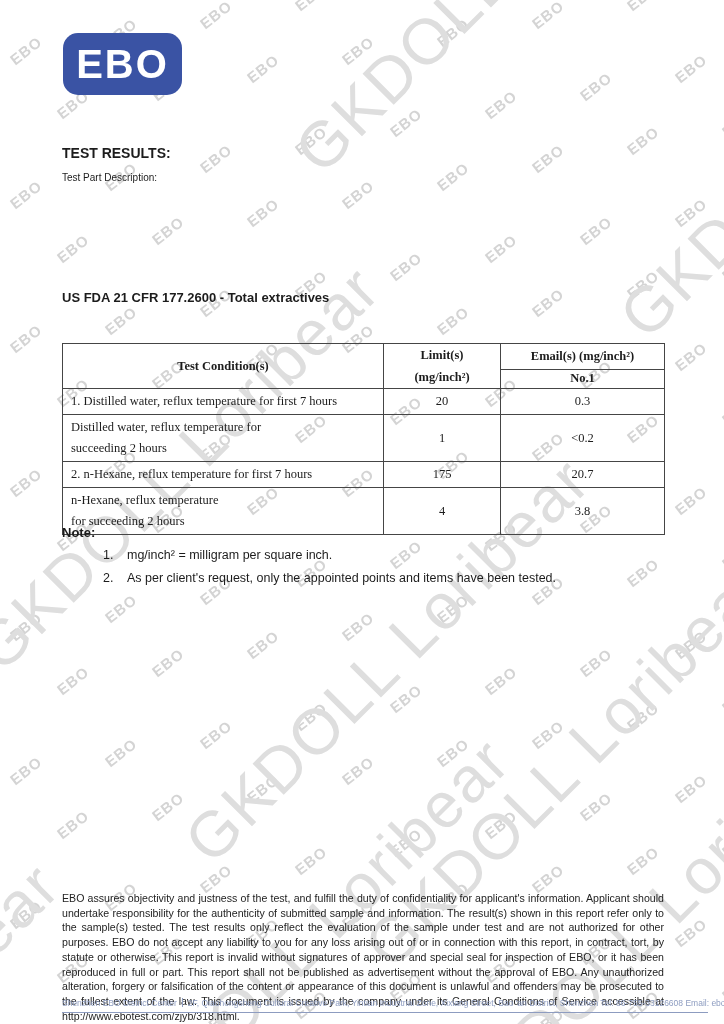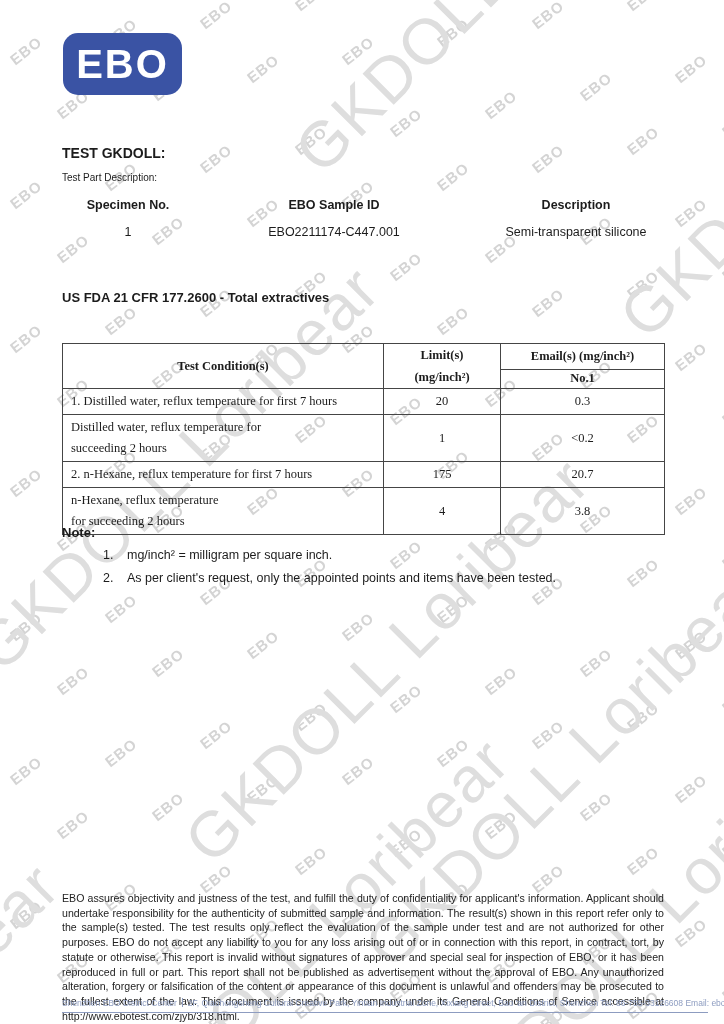--- a/index.html
+++ b/index.html
@@ -194,35 +194,23 @@
       <span class="wm-large" style="transform: translate(-360px, 1230px) rotate(-45deg);">GKDOLL Loribear</span>
     </div>
 
   <div id="content">
 
     <div class="abs logo">
       <span>EBO</span>
     </div>
 
 
-    <div class="abs title">TEST GKDOLL:</div>
+    <div class="abs title">TEST RESULTS:</div>
     <div class="abs partdesc">Test Part Description:</div>
 
-    <div class="abs spec">
-      <div class="spec-row hdr">
-        <div class="spec-c1">Specimen No.</div>
-        <div class="spec-c2">EBO Sample ID</div>
-        <div class="spec-c3">Description</div>
-      </div>
-      <div class="spec-row vals">
-        <div class="spec-c1">1</div>
-        <div class="spec-c2">EBO2211174-C447.001</div>
-        <div class="spec-c3">Semi-transparent silicone</div>
-      </div>
-    </div>
 
     <div class="abs section-title">US FDA 21 CFR 177.2600 - Total extractives</div>
 
     <div class="abs maintable">
       <table>
         <colgroup>
             <col class="col-cond">
             <col class="col-limit">
             <col class="col-result">
           </colgroup>

